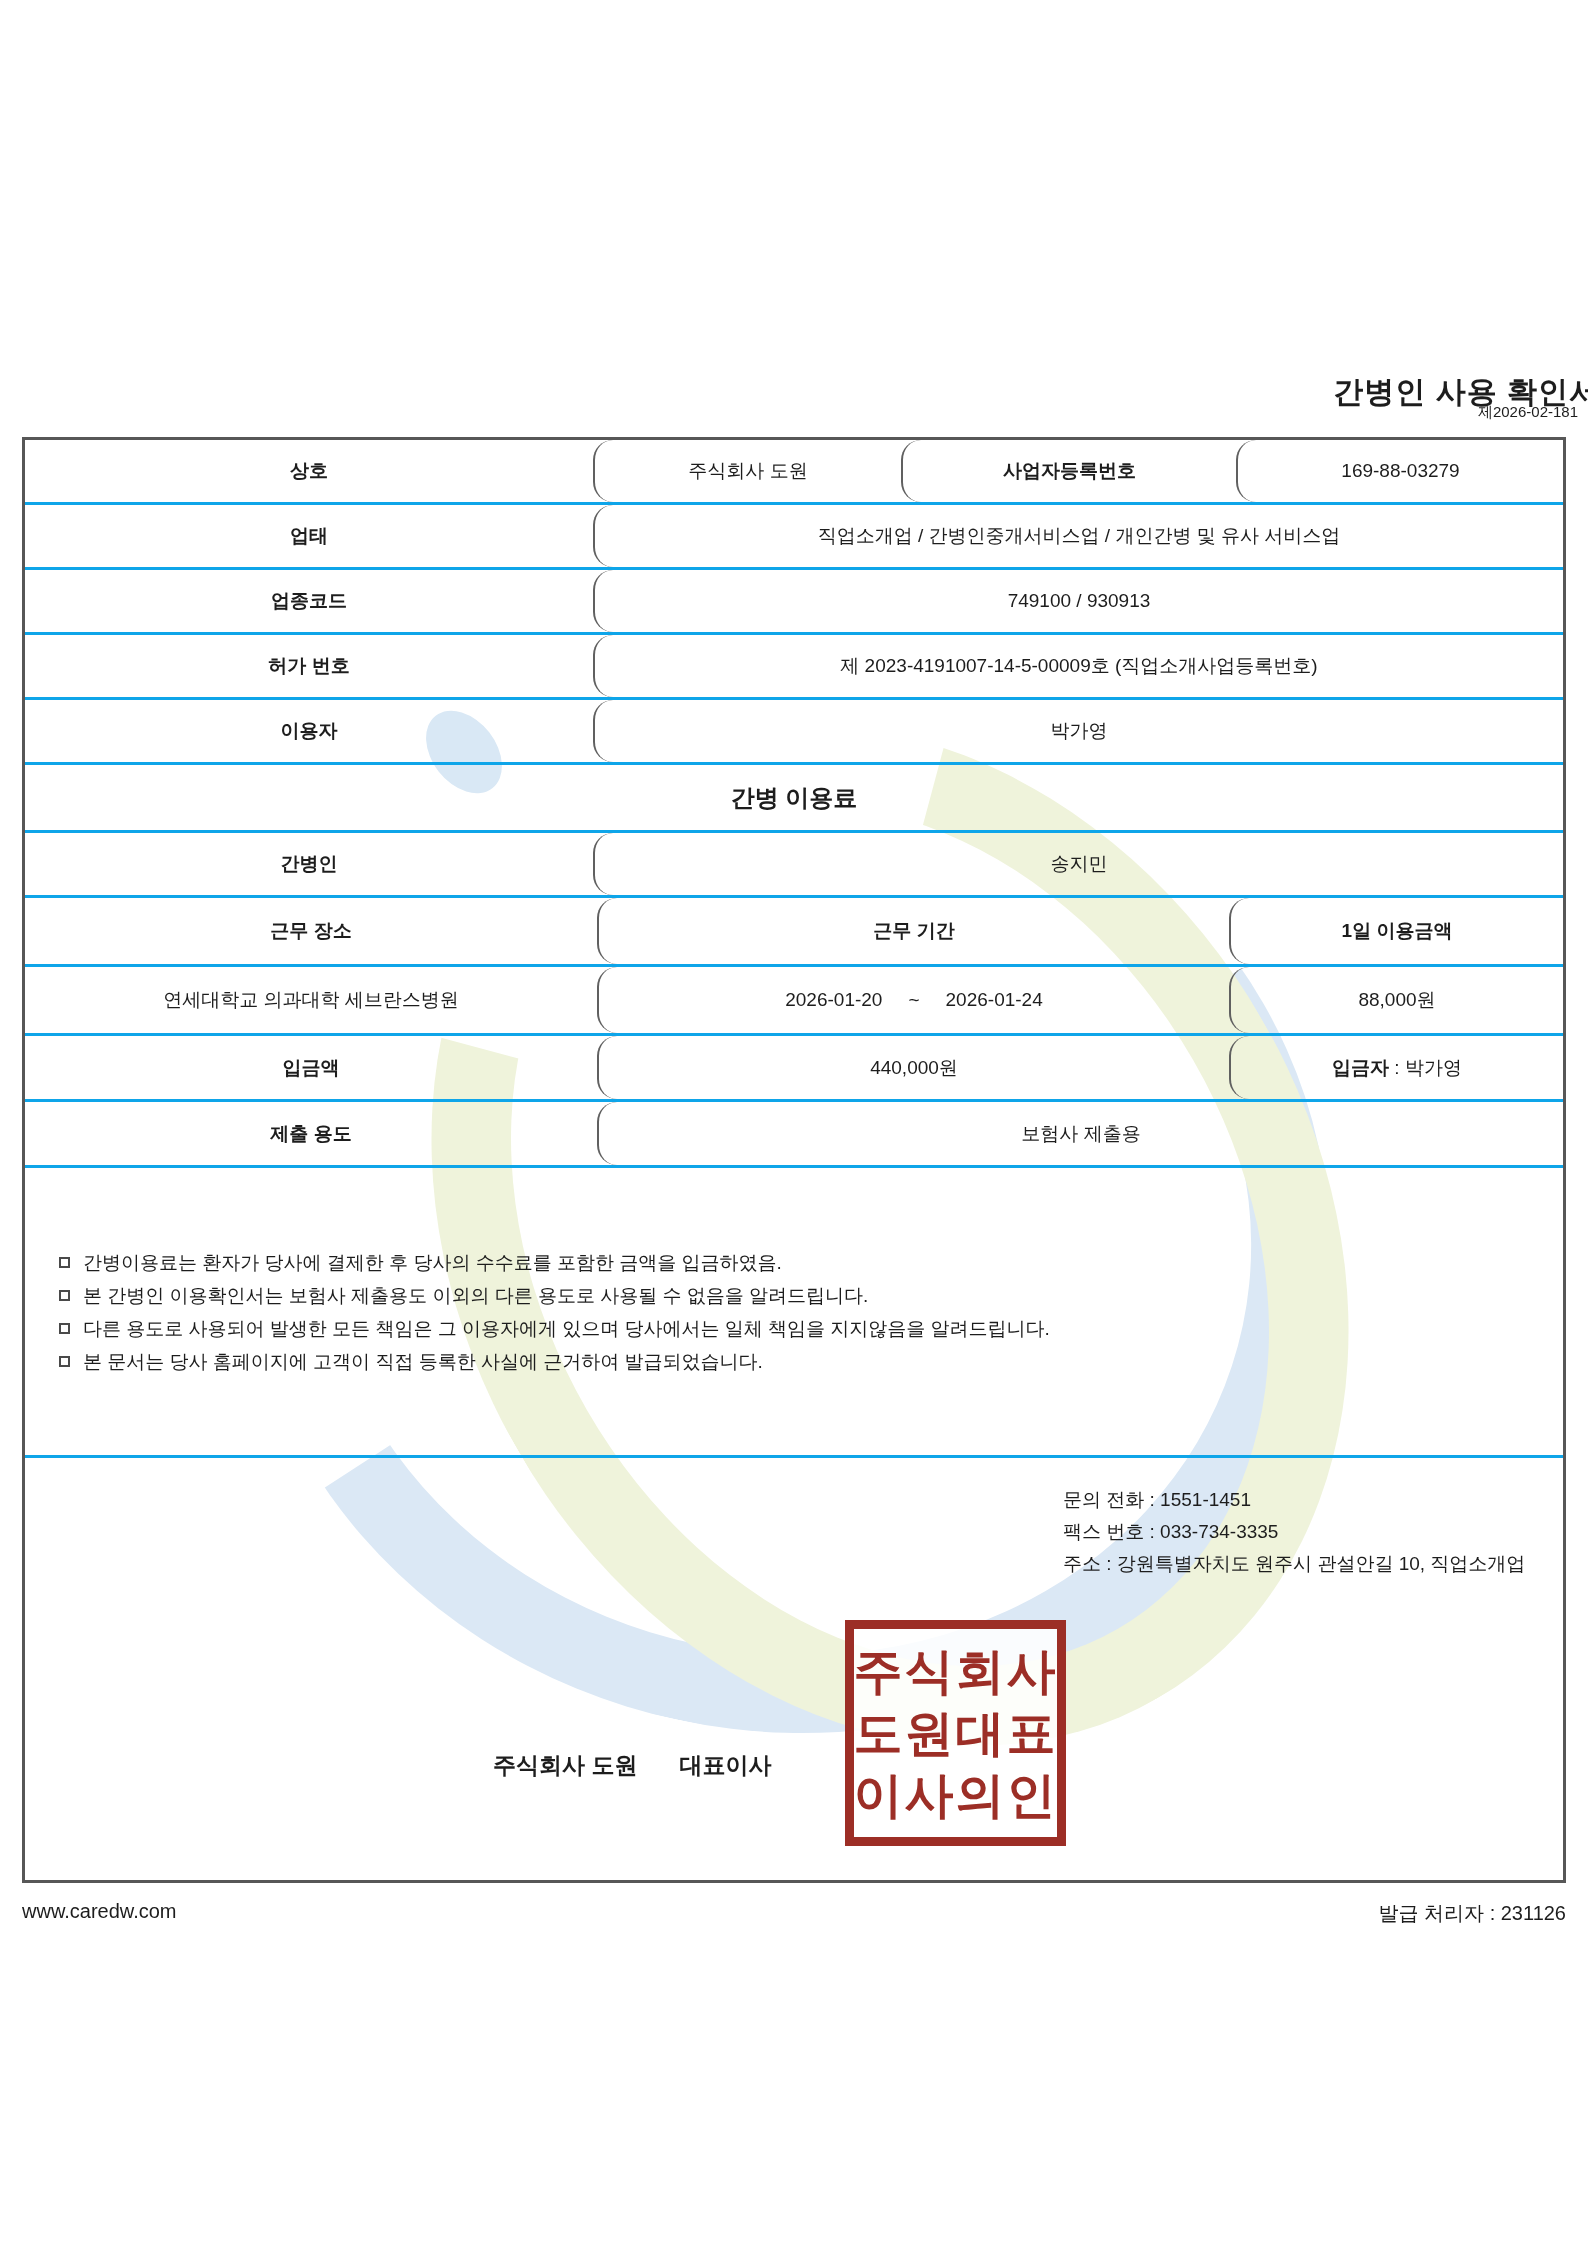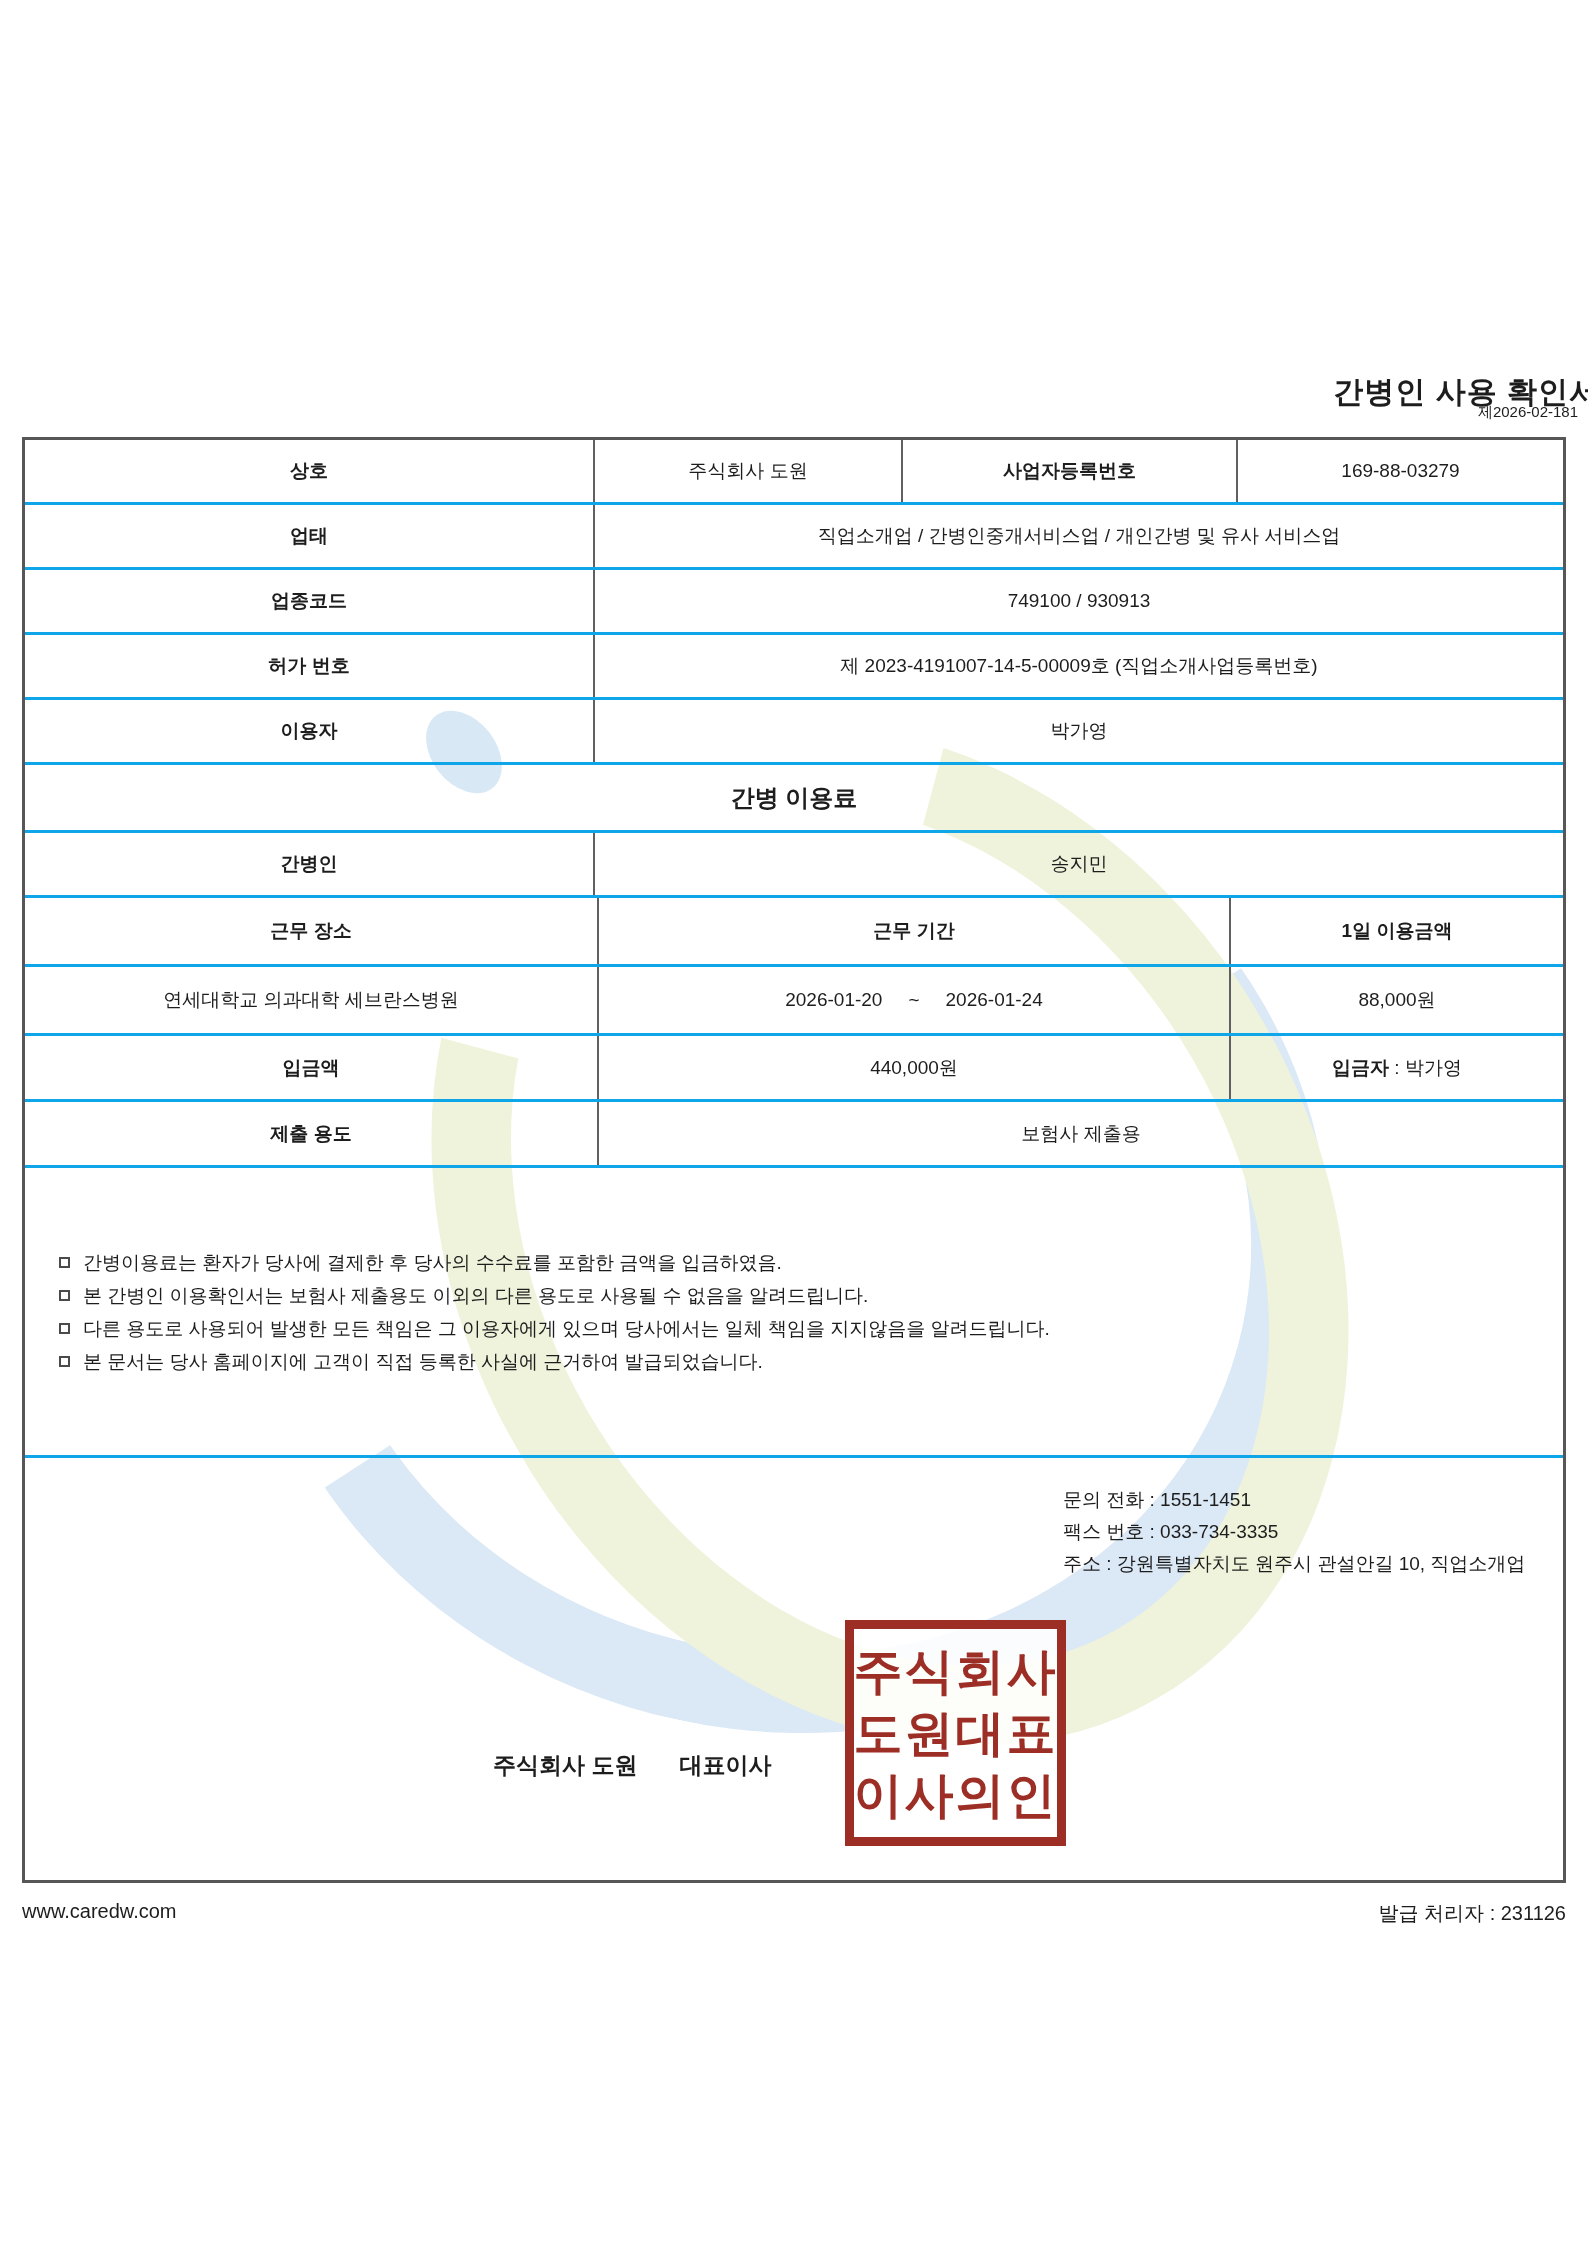--- a/index.html
+++ b/index.html
@@ -35,21 +35,21 @@
   }
   
   .table{
     position:absolute;left:22px;top:437px;width:1544px;
     border:3px solid #575757;box-sizing:border-box;background:transparent;
   }
   .row{display:flex;align-items:stretch;}
   .row + .row{border-top:3px solid #0ea5e9;}
   .cell{
     display:flex;align-items:center;justify-content:center;
-    box-sizing:border-box;font-size:19px;text-align:center;
+    box-sizing:border-box;font-size:19px;text-align:center;border-radius:20px;
   }
   .cell + .cell{border-left:2px solid #606060;}
   .lbl{font-weight:bold;}
   .h62{height:62px;} .h65{height:65px;} .h66{height:66px;} .h63{height:63px;}
   .h287{height:287px;} .h422{height:422px;}
   .w-label{width:568px;flex:0 0 auto;}
   .w-val1{width:308px;flex:0 0 auto;}
   .w-lab2{width:335px;flex:0 0 auto;}
   .w-fee-l{width:572px;flex:0 0 auto;}
   .w-fee-r{width:334px;flex:0 0 auto;}

